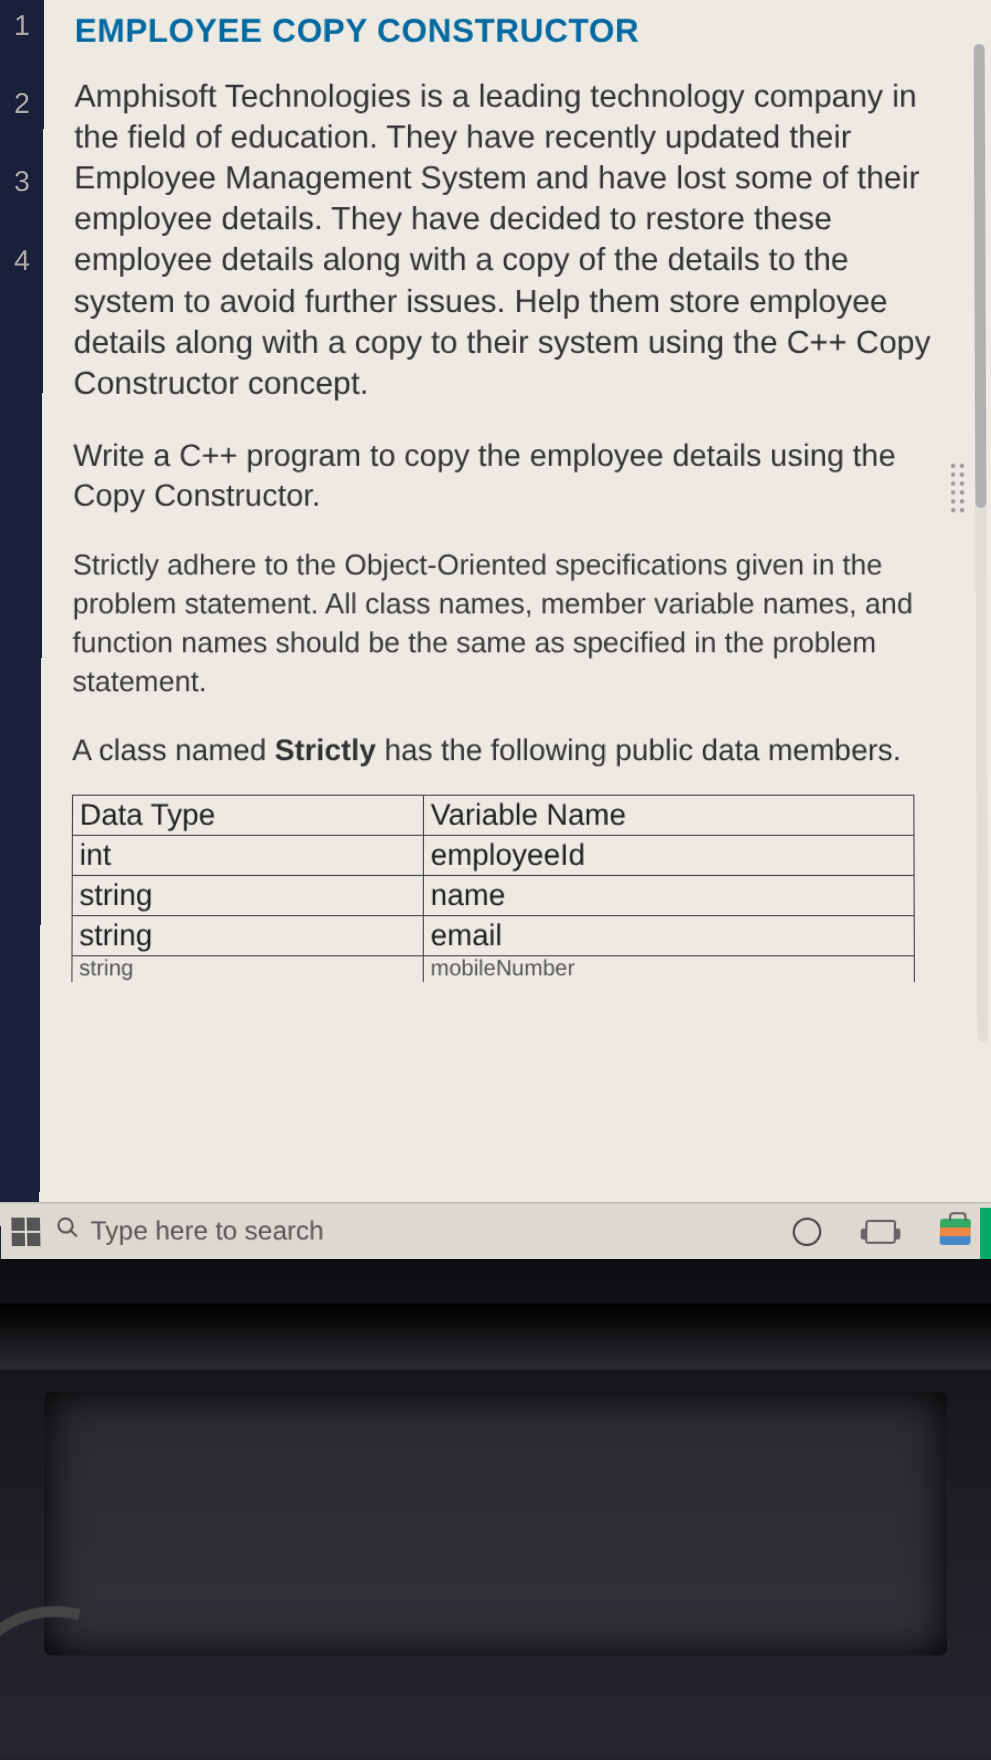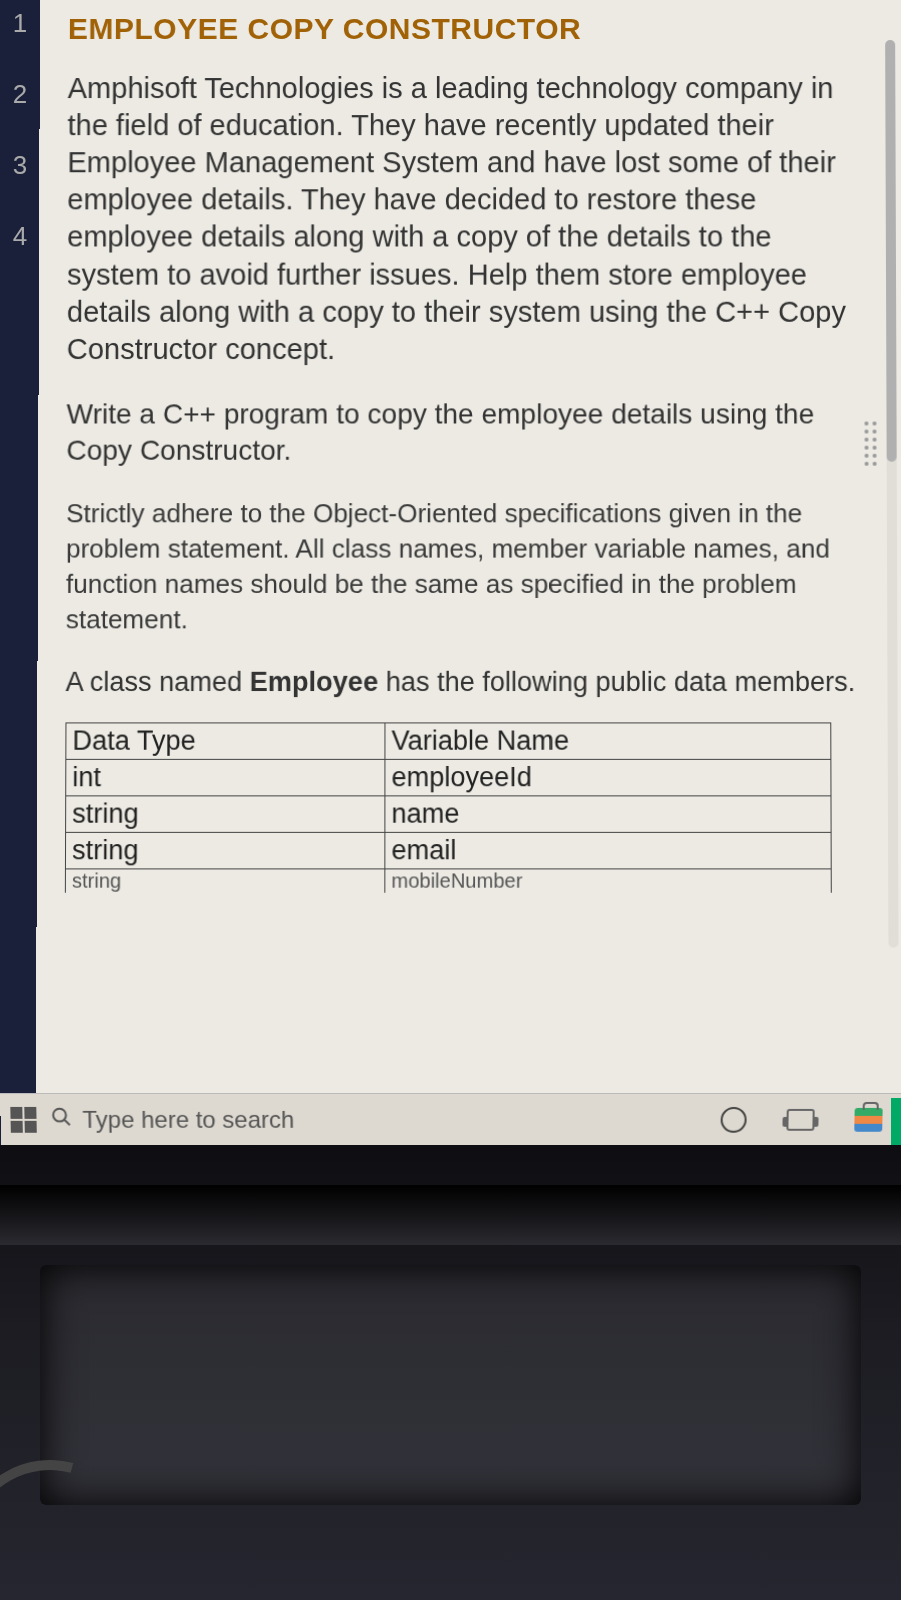--- a/index.html
+++ b/index.html
@@ -3,21 +3,21 @@
 <meta charset="utf-8">
 <style>
   * { box-sizing: border-box; margin: 0; padding: 0; }
   html, body { width: 901px; height: 1600px; overflow: hidden; font-family: Arial, Helvetica, sans-serif; }
   body { background: #1a1a1a; }
   .screen { position: relative; width: 901px; height: 1600px; background: #121212; }
   .content-area { position: absolute; left: 0; top: 0; right: 0; height: 1150px; display: flex; background: #e8e5de; }
   .sidebar { width: 40px; background: #1a1f3a; display: flex; flex-direction: column; align-items: center; padding-top: 8px; color: #c5c5c5; }
   .sidebar-num { font-size: 26px; margin-bottom: 40px; color: #aaa; }
   .main { flex: 1; background: #eceae3; padding: 12px 40px 0 28px; position: relative; transform: perspective(2000px) rotateX(1deg); transform-origin: top; }
-  .page-title { font-size: 30px; font-weight: bold; color: #a16207; margin-bottom: 24px; letter-spacing: 0.5px; }
+  .page-title { font-size: 30px; font-weight: bold; color: #0369a1; margin-bottom: 24px; letter-spacing: 0.5px; }
   .para { font-size: 29px; color: #333; line-height: 1.28; margin-bottom: 28px; }
   .para2 { font-size: 28px; color: #333; line-height: 1.3; margin-bottom: 26px; }
   .para3 { font-size: 26px; color: #3a3a3a; line-height: 1.35; margin-bottom: 26px; }
   .para4 { font-size: 27px; color: #333; line-height: 1.35; margin-bottom: 22px; }
   .bold { font-weight: bold; }
   table { border-collapse: collapse; width: 96%; margin-top: 6px; }
   th, td { border: 1px solid #444; padding: 2px 6px; font-size: 27px; text-align: left; font-weight: normal; color: #222; background: #eceae3; }
   th { font-weight: normal; }
   .cutoff-row td { border-bottom: none; font-size: 20px; color: #555; padding-top: 0; padding-bottom: 0; height: 18px; overflow: hidden; }
   .scrollbar-track { position: absolute; right: 6px; top: 40px; width: 10px; height: 900px; background: rgba(0,0,0,0.05); border-radius: 5px; }
@@ -58,21 +58,21 @@
     <div class="main">
       <div class="page-title">EMPLOYEE COPY CONSTRUCTOR</div>
 
       <div class="para">Amphisoft Technologies is a leading technology company in the field of education. They have recently updated their Employee Management System and have lost some of their employee details. They have decided to restore these employee details along with a copy of the details to the system to avoid further issues. Help them store employee details along with a copy to their system using the C++ Copy Constructor concept.</div>
 
       <div class="para2">Write a C++ program to copy the employee details using the Copy Constructor.</div>
 
       <div class="para3">Strictly adhere to the Object-Oriented specifications given in the problem statement. All class names, member variable names, and function names should be the same as specified in the problem statement.</div>
 
       <div class="para4">
-        <span>A class named </span><span class="bold">Employee</span><span> has the following public data members.</span>
+        <span>A class named </span><span class="bold">Strictly</span><span> has the following public data members.</span>
       </div>
 
       <table>
         <tbody>
             <tr>
           <th>Data Type</th>
           <th>Variable Name</th>
         </tr>
         <tr>
           <td>int</td>

